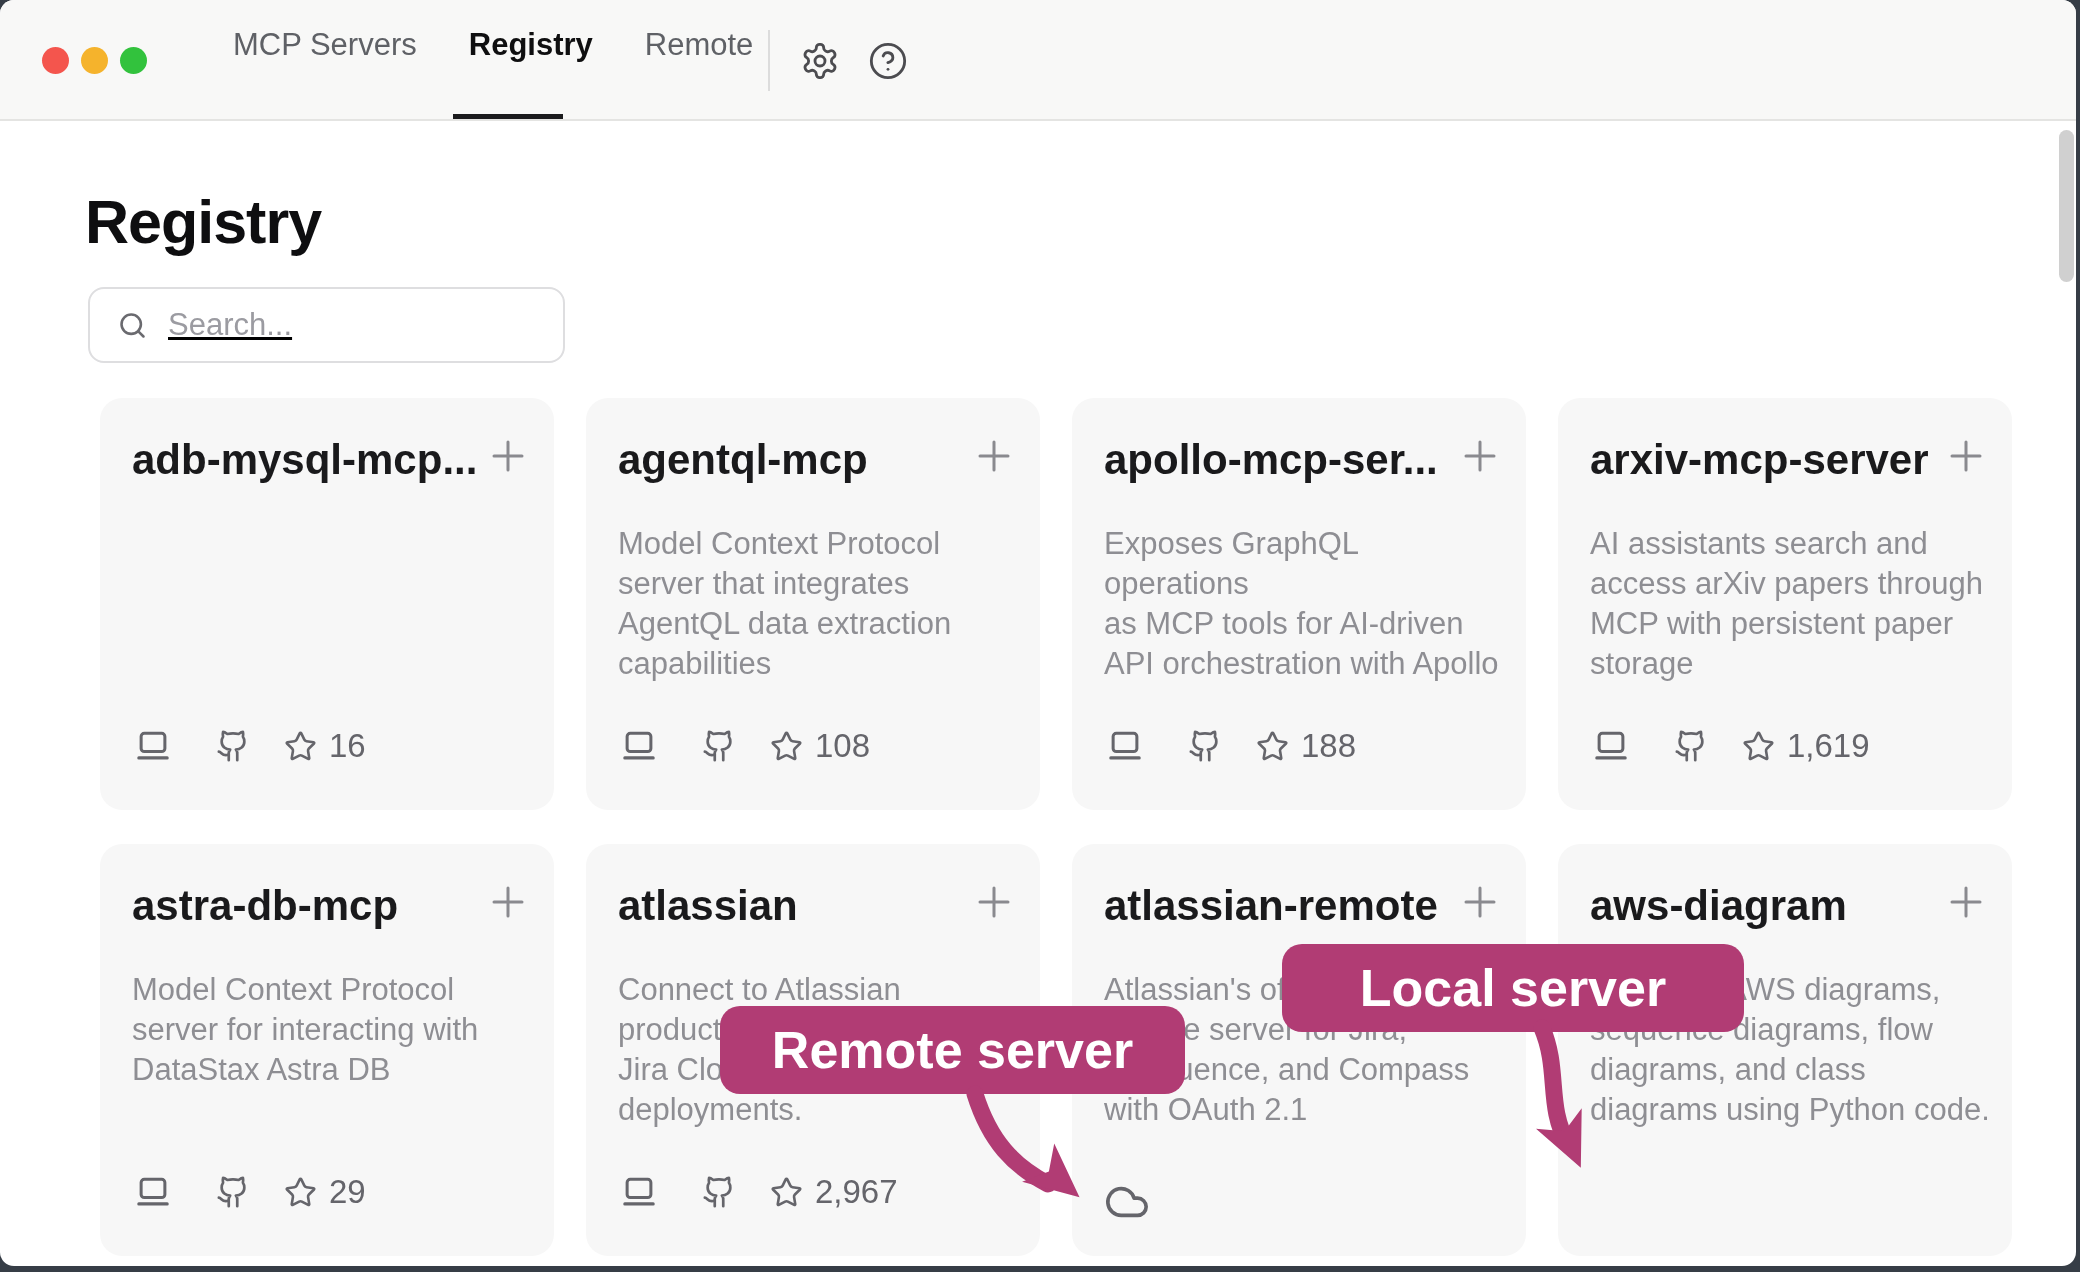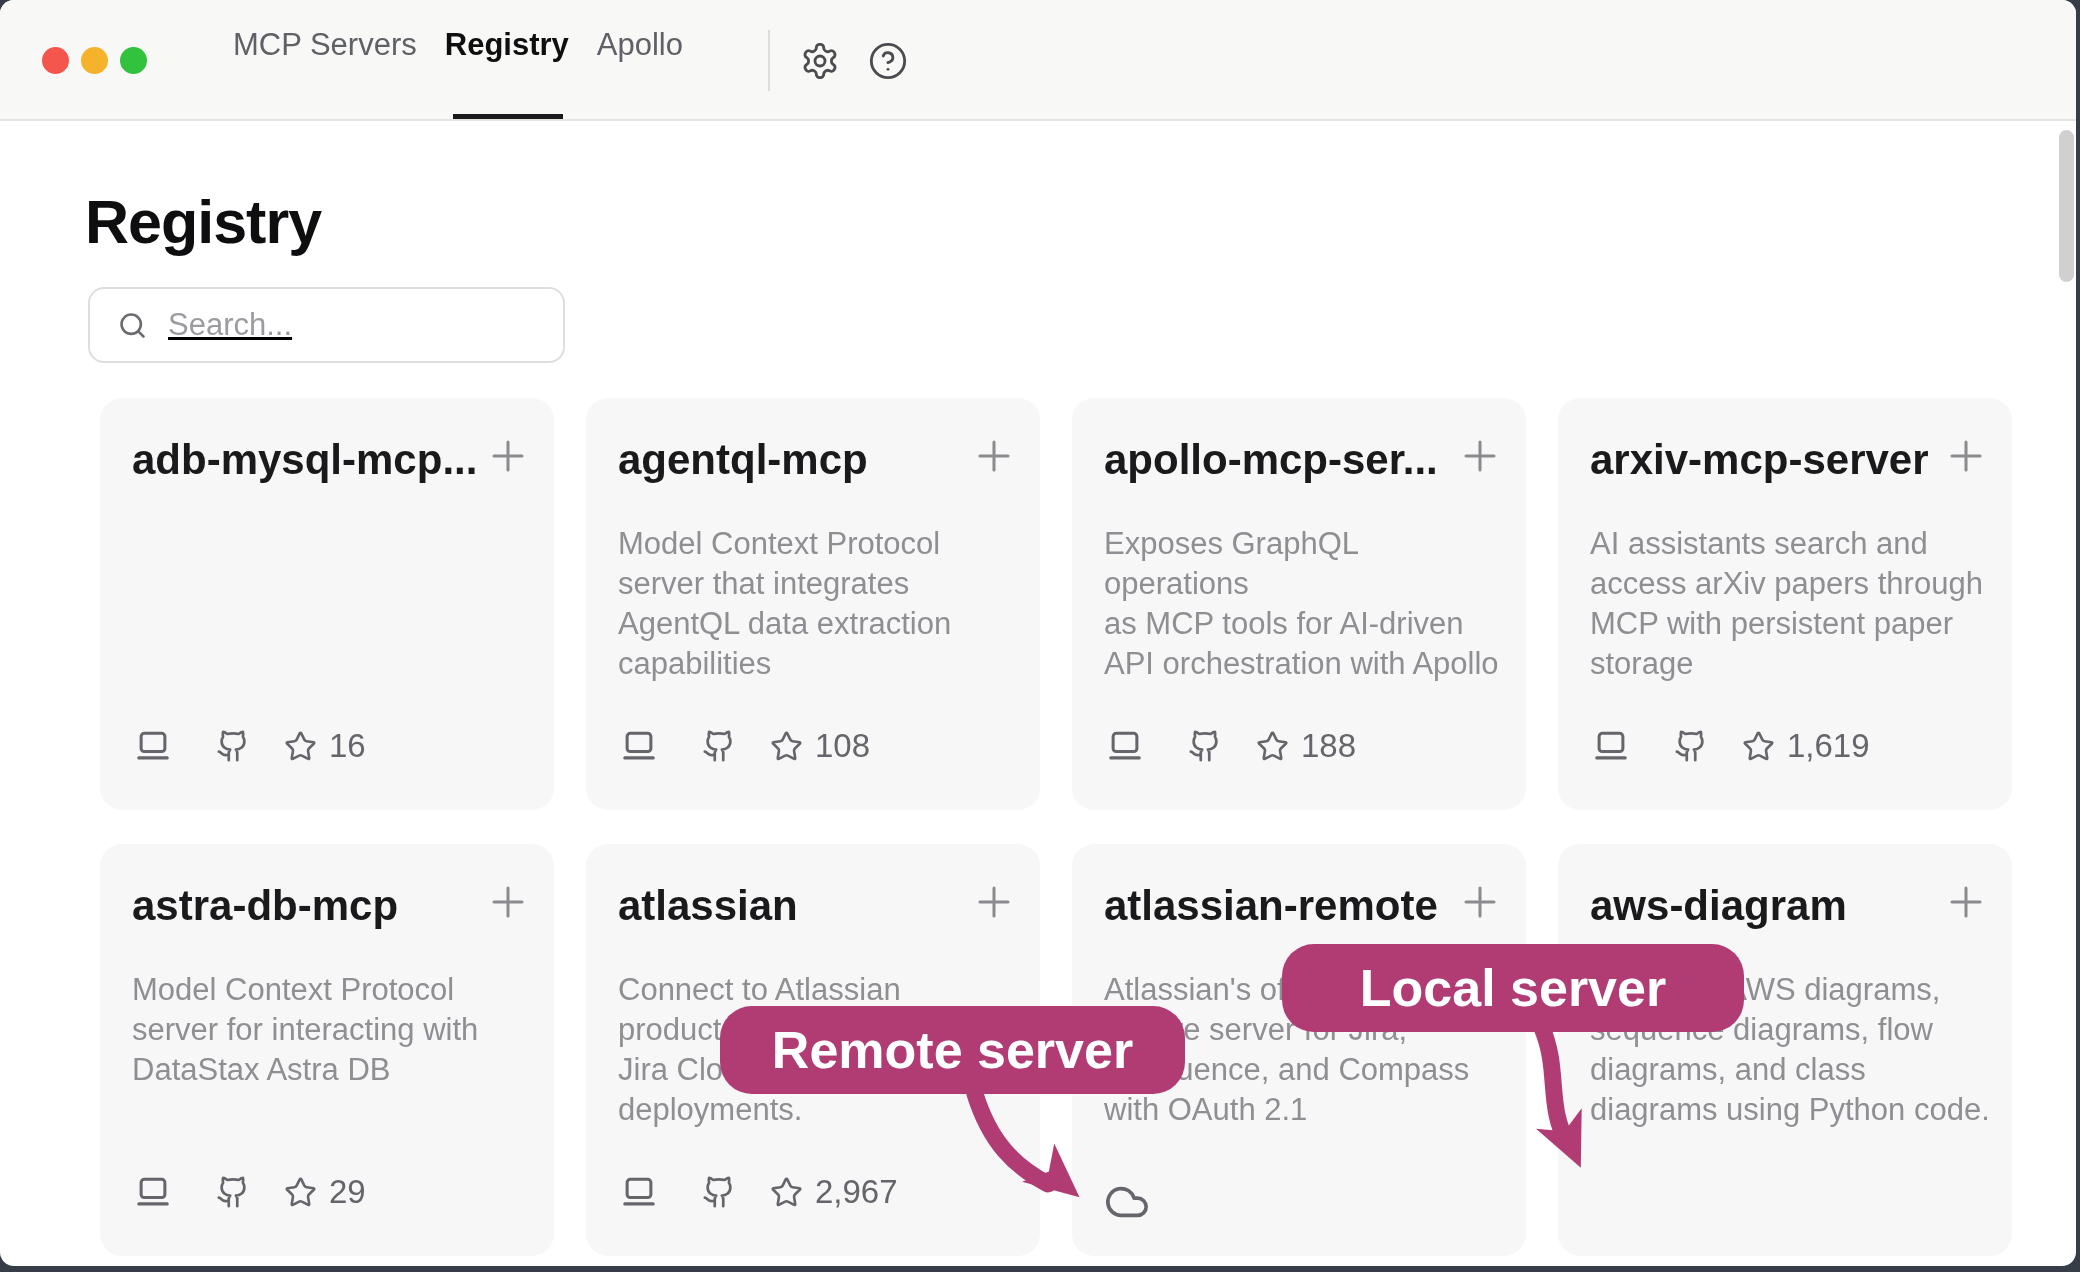--- a/index.html
+++ b/index.html
@@ -7,21 +7,21 @@
   #canvas{position:relative;width:2080px;height:1272px;overflow:hidden;
           font-family:"Liberation Sans","DejaVu Sans",sans-serif;background:#363d46;}
   
   #window{position:absolute;left:0;top:0;width:2076px;height:1266px;background:#ffffff;
           border-radius:14px;overflow:hidden;}
   
   #header{position:absolute;left:0;top:0;width:100%;height:121px;background:#f8f8f7;
           border-bottom:2px solid #e4e4e2;}
   .lights{position:absolute;left:42px;top:47px;display:flex;gap:12px;}
   .light{width:27px;height:27px;border-radius:50%;}
-  .tabs{position:absolute;left:233px;top:0;height:90px;display:flex;align-items:center;gap:28px;}
+  .tabs{position:absolute;left:233px;top:0;height:90px;display:flex;align-items:center;gap:52px;}
   .tab{font-size:31px;color:#5f6166;cursor:default;white-space:nowrap;}
   .tab.active{color:#0f0f10;font-weight:700;}
   #tab-underline{position:absolute;left:453px;bottom:0;width:110px;height:5px;background:#1b1b1d;}
   .hdr-divider{position:absolute;left:768px;top:30px;width:2px;height:61px;background:#dcdcdc;}
   .hdr-icon{position:absolute;top:41px;width:40px;height:40px;color:#4c4c50;}
   .hdr-icon svg{width:100%;height:100%;}
   #gear-btn{left:800px;}
   #help-btn{left:868px;}
   
   #scroll-thumb{position:absolute;right:2px;top:130px;width:15px;height:152px;border-radius:8px;background:#d0d0d0;}
@@ -46,42 +46,42 @@
   .card-desc{position:absolute;left:32px;top:126px;width:400px;font-size:31px;line-height:40px;color:#8e8e93;}
   .card-footer{position:absolute;left:32px;bottom:44px;height:40px;display:flex;align-items:center;color:#65656b;}
   .f-ico{display:inline-flex;}
   .f-ico svg{display:block;}
   .ico-laptop{width:38px;height:38px;margin-left:2px;}
   .ico-github{width:34px;height:34px;margin-left:44px;}
   .ico-star{width:33px;height:33px;margin-left:34px;}
   .star-count{font-size:33px;color:#65656b;margin-left:12px;}
   .ico-cloud{width:46px;height:46px;margin-left:0;transform:translateY(10px);}
   
-  .badge{position:absolute;height:88px;border-radius:32px;display:flex;align-items:center;
+  .badge{position:absolute;height:88px;border-radius:20px;display:flex;align-items:center;
          justify-content:center;color:#ffffff;font-size:52px;font-weight:700;white-space:nowrap;z-index:5;}
   #badge-remote{left:720px;top:1006px;width:465px;}
   #badge-local{left:1282px;top:944px;width:462px;}
   #arrow-layer{position:absolute;left:0;top:0;width:2080px;height:1272px;pointer-events:none;z-index:6;}
 </style>
 </head>
 <body>
 
 <div id="canvas">
   <div id="window">
 
     <div id="header">
       <div class="lights">
         <div class="light" id="light-close" style="background: rgb(244, 85, 77);"></div>
         <div class="light" id="light-minimize" style="background: rgb(245, 179, 44);"></div>
         <div class="light" id="light-zoom" style="background: rgb(50, 194, 61);"></div>
       </div>
       <div class="tabs">
         <div class="tab">MCP Servers</div>
         <div class="tab active">Registry</div>
-        <div class="tab">Apollo</div>
+        <div class="tab">Remote</div>
       </div>
       <div id="tab-underline"></div>
       <div class="hdr-divider"></div>
       <div class="hdr-icon" id="gear-btn">
         <svg viewBox="0 0 24 24" fill="none" stroke="currentColor" stroke-width="1.7" stroke-linecap="round" stroke-linejoin="round">
           <path d="M12.22 2h-.44a2 2 0 0 0-2 2v.18a2 2 0 0 1-1 1.73l-.43.25a2 2 0 0 1-2 0l-.15-.08a2 2 0 0 0-2.73.73l-.22.38a2 2 0 0 0 .73 2.73l.15.1a2 2 0 0 1 1 1.72v.51a2 2 0 0 1-1 1.74l-.15.09a2 2 0 0 0-.73 2.73l.22.38a2 2 0 0 0 2.73.73l.15-.08a2 2 0 0 1 2 0l.43.25a2 2 0 0 1 1 1.73V20a2 2 0 0 0 2 2h.44a2 2 0 0 0 2-2v-.18a2 2 0 0 1 1-1.73l.43-.25a2 2 0 0 1 2 0l.15.08a2 2 0 0 0 2.73-.73l.22-.39a2 2 0 0 0-.73-2.73l-.15-.08a2 2 0 0 1-1-1.74v-.5a2 2 0 0 1 1-1.74l.15-.09a2 2 0 0 0 .73-2.73l-.22-.38a2 2 0 0 0-2.73-.73l-.15.08a2 2 0 0 1-2 0l-.43-.25a2 2 0 0 1-1-1.73V4a2 2 0 0 0-2-2z"></path>
           <circle cx="12" cy="12" r="3"></circle>
         </svg>
       </div>
       <div class="hdr-icon" id="help-btn">

